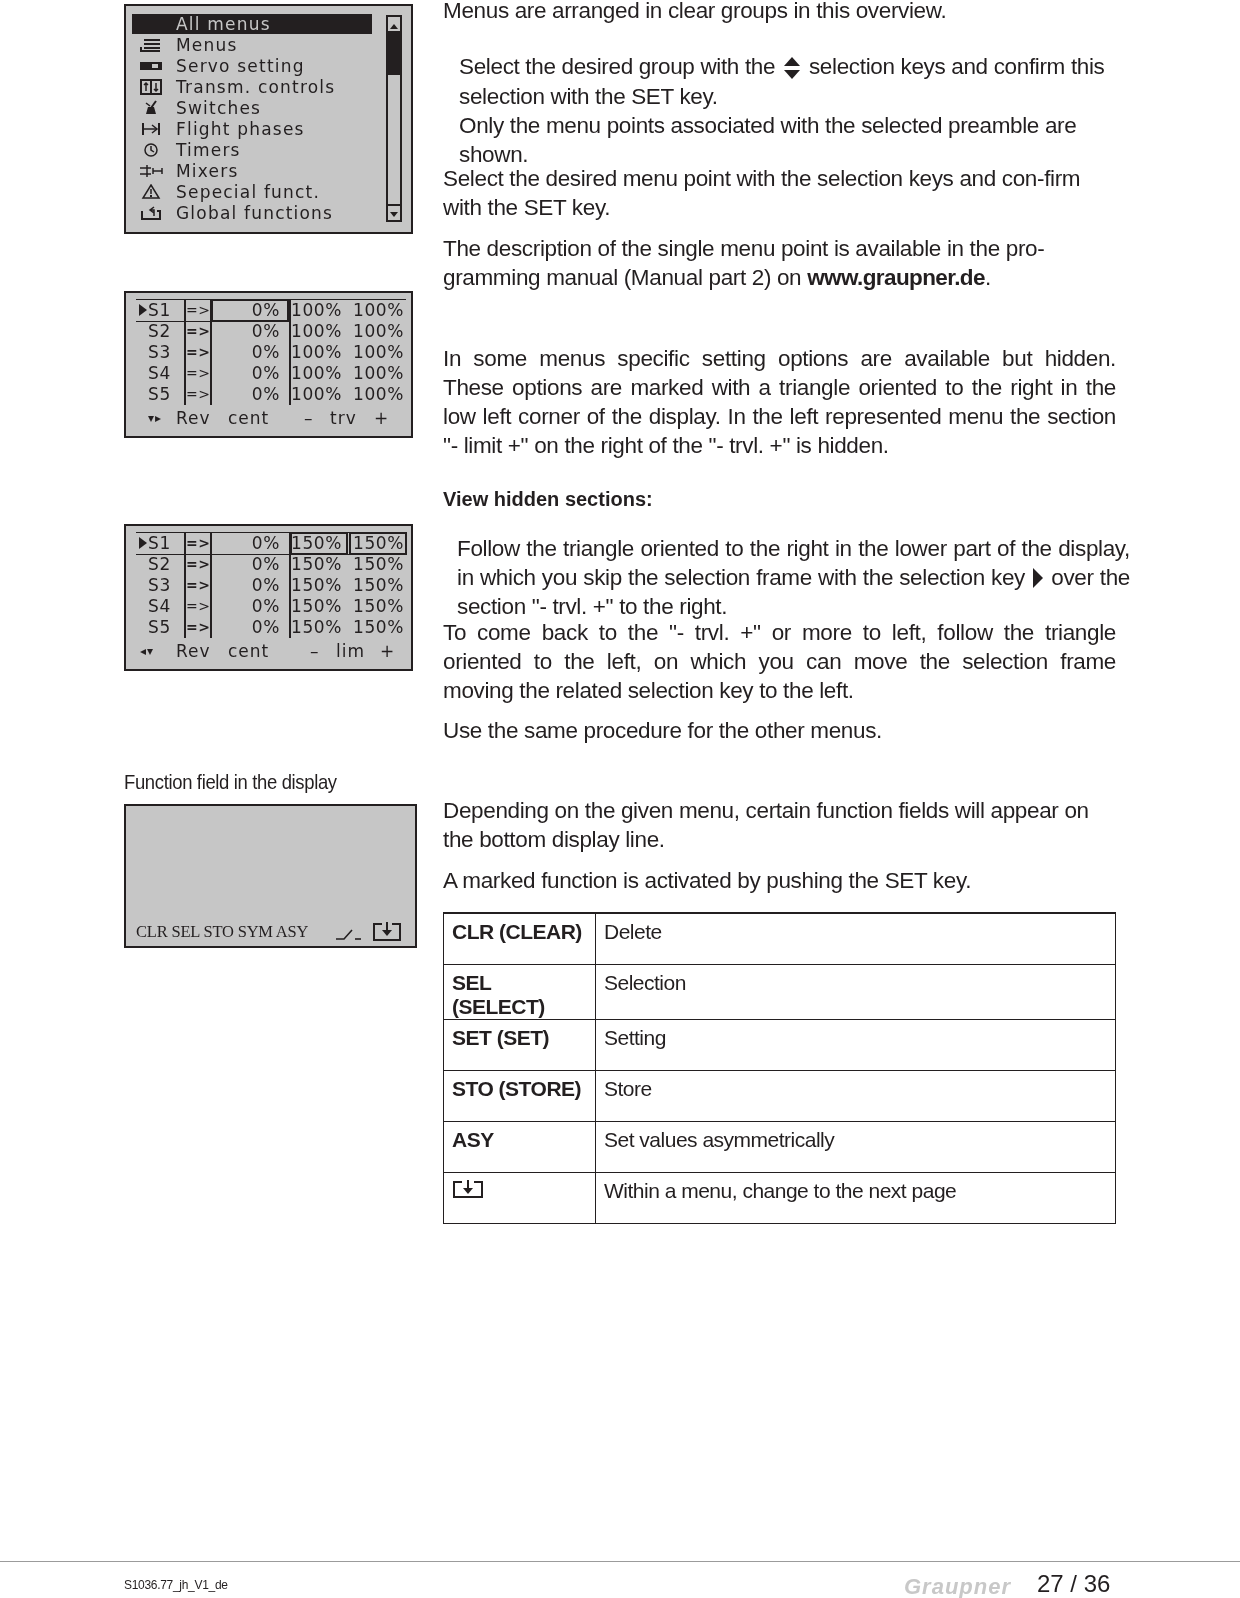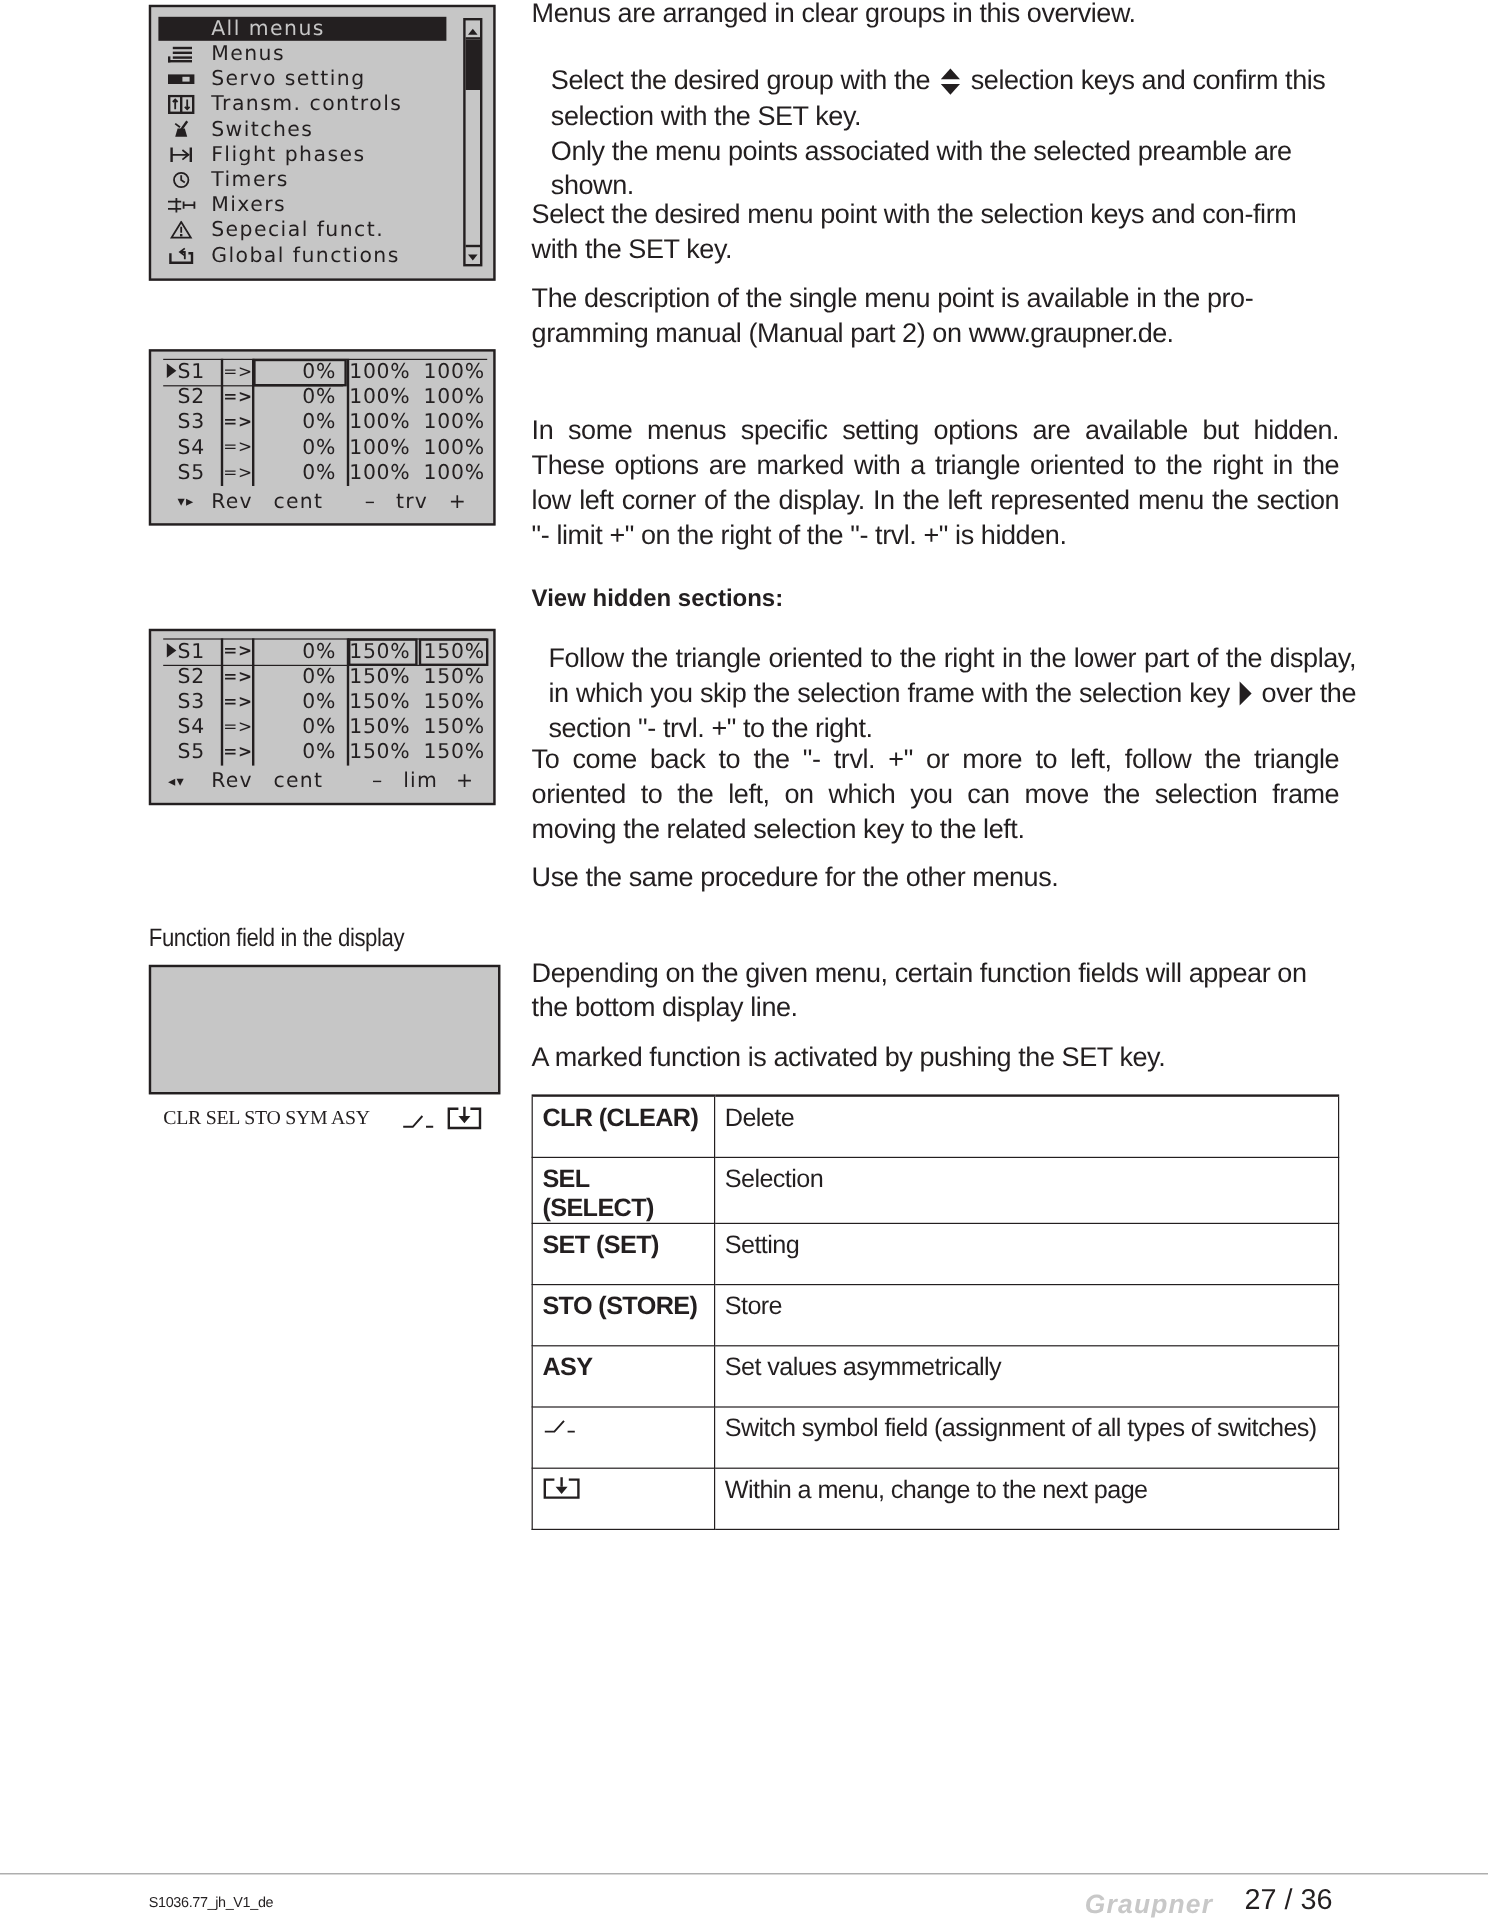--- a/index.html
+++ b/index.html
@@ -30,21 +30,21 @@
   .c-v2   { left:212px; width:58px; text-align:right; }
   .vline { position:absolute; width:2px; background:#231f20; }
   .hline { position:absolute; height:2px; background:#231f20; }
   .srv-foot { position:absolute; left:8px; width:275px; height:22px; font-size:17px; line-height:22px; letter-spacing:1px; }
   .srv-foot span { position:absolute; top:0; white-space:nowrap; }
   .boxed { outline:2px solid #231f20; outline-offset:-1px; }
 
   
   .para { position:absolute; left:443px; width:673px; font-size:22.5px; line-height:29px; letter-spacing:-0.35px; color:#231f20;
           font-family:"Liberation Sans", sans-serif; transform-origin:left top; }
-  .para b { font-weight:normal; }
+  .para b { font-weight:bold; }
   .heading { position:absolute; left:443px; font-size:20px; font-weight:bold; color:#231f20; }
   .caption { position:absolute; left:124px; font-size:21px; color:#231f20; letter-spacing:-0.4px; }
 
   
   table.func { position:absolute; left:443px; top:912px; width:673px; border-collapse:collapse; font-size:21px; }
   table.func td { border:1px solid #231f20; height:51px; box-sizing:border-box; vertical-align:top; padding:6px 8px 0 8px; letter-spacing:-0.5px; }
   table.func td.k { width:152px; font-weight:bold; }
   table.func tr:first-child td { border-top:2px solid #231f20; }
 
   .footer-line { position:absolute; left:0; top:1561px; width:1240px; height:1px; background:#9b9b9b; }
@@ -256,21 +256,21 @@
     <span style="left:6px; font-size:12px;">◂▾</span>
     <span style="left:42px;">Rev</span>
     <span style="left:94px;">cent</span>
     <span style="left:176px;">–</span>
     <span style="left:202px;">lim</span>
     <span style="left:246px;">+</span>
   </div>
 </div>
 
 <div class="caption" style="top:770px; font-family:'Liberation Sans', sans-serif; transform:scaleX(0.88); transform-origin:left top;">Function field in the display</div>
-<div class="lcd" style="left:124px; top:804px; width:293px; height:108px; font-family:Liberation Serif, serif;">
+<div class="lcd" style="left:124px; top:804px; width:293px; height:144px; font-family:Liberation Serif, serif;">
   <span class="abs" style="left:10px; top:116px; font-size:16.5px; white-space:nowrap; letter-spacing:-0.2px;">CLR SEL STO SYM ASY</span>
   <svg class="abs" style="left:208px; top:120px;" width="30" height="16" viewBox="0 0 30 16">
       <path d="M2 13 L10 13 L18 4" fill="none" stroke="#231f20" stroke-width="1.6"></path>
       <line x1="21" y1="13" x2="27" y2="13" stroke="#231f20" stroke-width="1.6"></line>
     </svg>
   <svg class="abs" style="left:246px; top:116px;" width="30" height="20" viewBox="0 0 30 20">
       <path d="M10 2 L2 2 L2 18 L28 18 L28 2 L20 2" fill="none" stroke="#231f20" stroke-width="2"></path>
       <line x1="15" y1="0" x2="15" y2="8" stroke="#231f20" stroke-width="2"></line>
       <path d="M10 8 L20 8 L15 14 Z" fill="#231f20"></path>
     </svg>
@@ -332,29 +332,20 @@
   <tr>
     <td class="k">STO (STORE)</td>
     <td>Store</td>
   </tr>
   <tr>
     <td class="k">ASY</td>
     <td>Set values asymmetrically</td>
   </tr>
   <tr>
     <td class="k">
-      <svg width="30" height="18" viewBox="0 0 30 18">
-            <path d="M2 14 L10 14 L18 5" fill="none" stroke="#231f20" stroke-width="1.6"></path>
-            <line x1="21" y1="14" x2="27" y2="14" stroke="#231f20" stroke-width="1.6"></line>
-          </svg>
-    </td>
-    <td>Switch symbol field (assignment of all types of switches)</td>
-  </tr>
-  <tr>
-    <td class="k">
       <svg width="32" height="20" viewBox="0 0 32 20">
             <path d="M10 3 L2 3 L2 18 L30 18 L30 3 L22 3" fill="none" stroke="#231f20" stroke-width="2"></path>
             <line x1="16" y1="1" x2="16" y2="9" stroke="#231f20" stroke-width="2"></line>
             <path d="M11 9 L21 9 L16 15 Z" fill="#231f20"></path>
           </svg>
     </td>
     <td>Within a menu, change to the next page</td>
   </tr>
 </tbody>
   </table>

